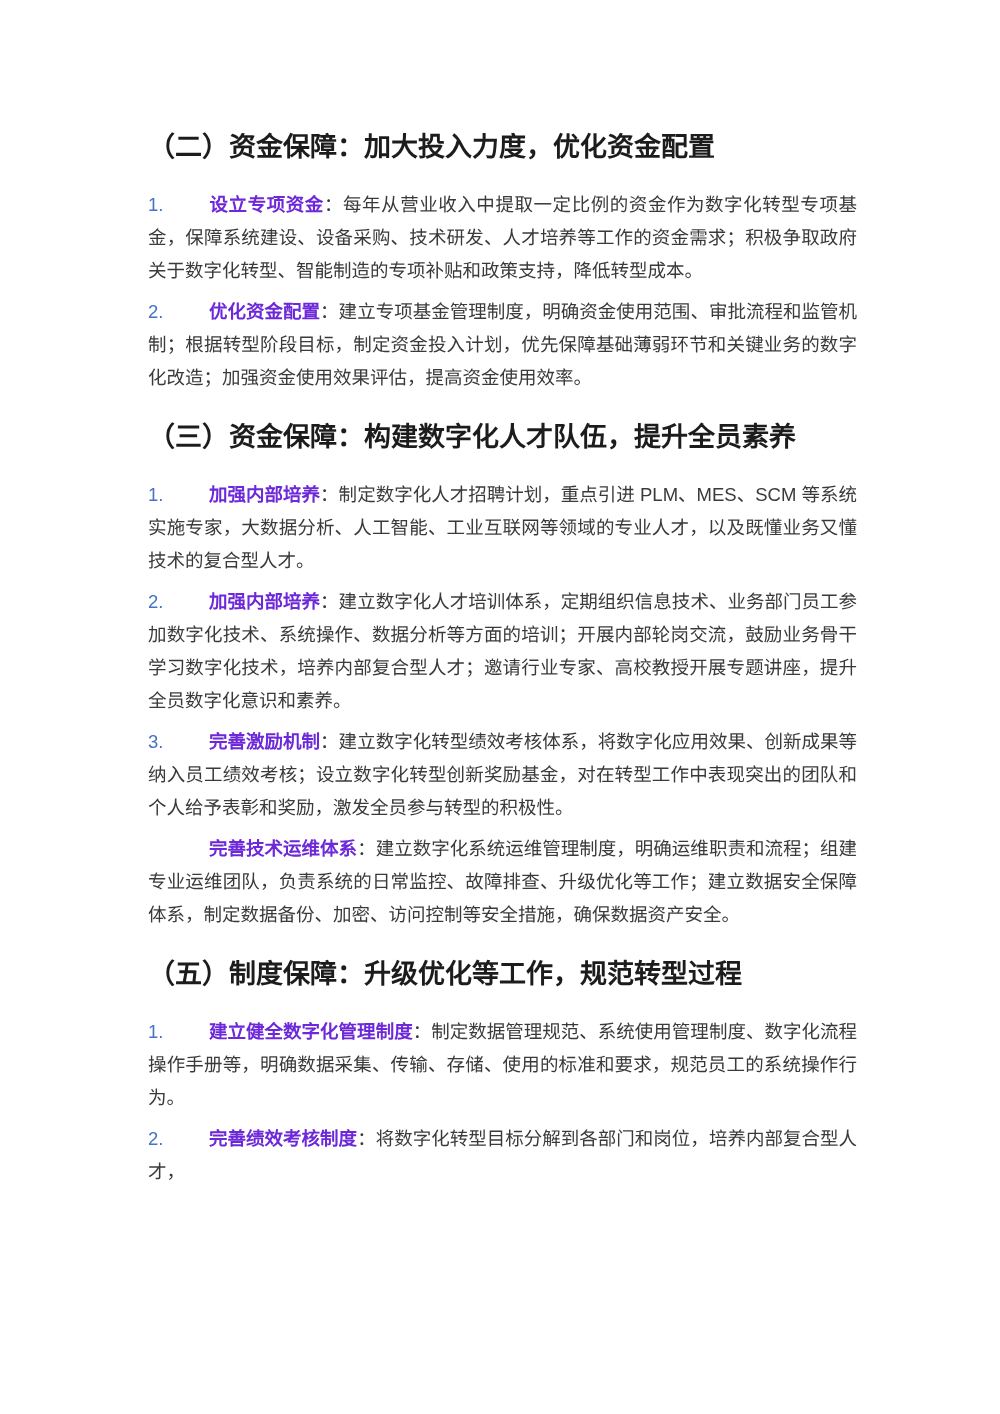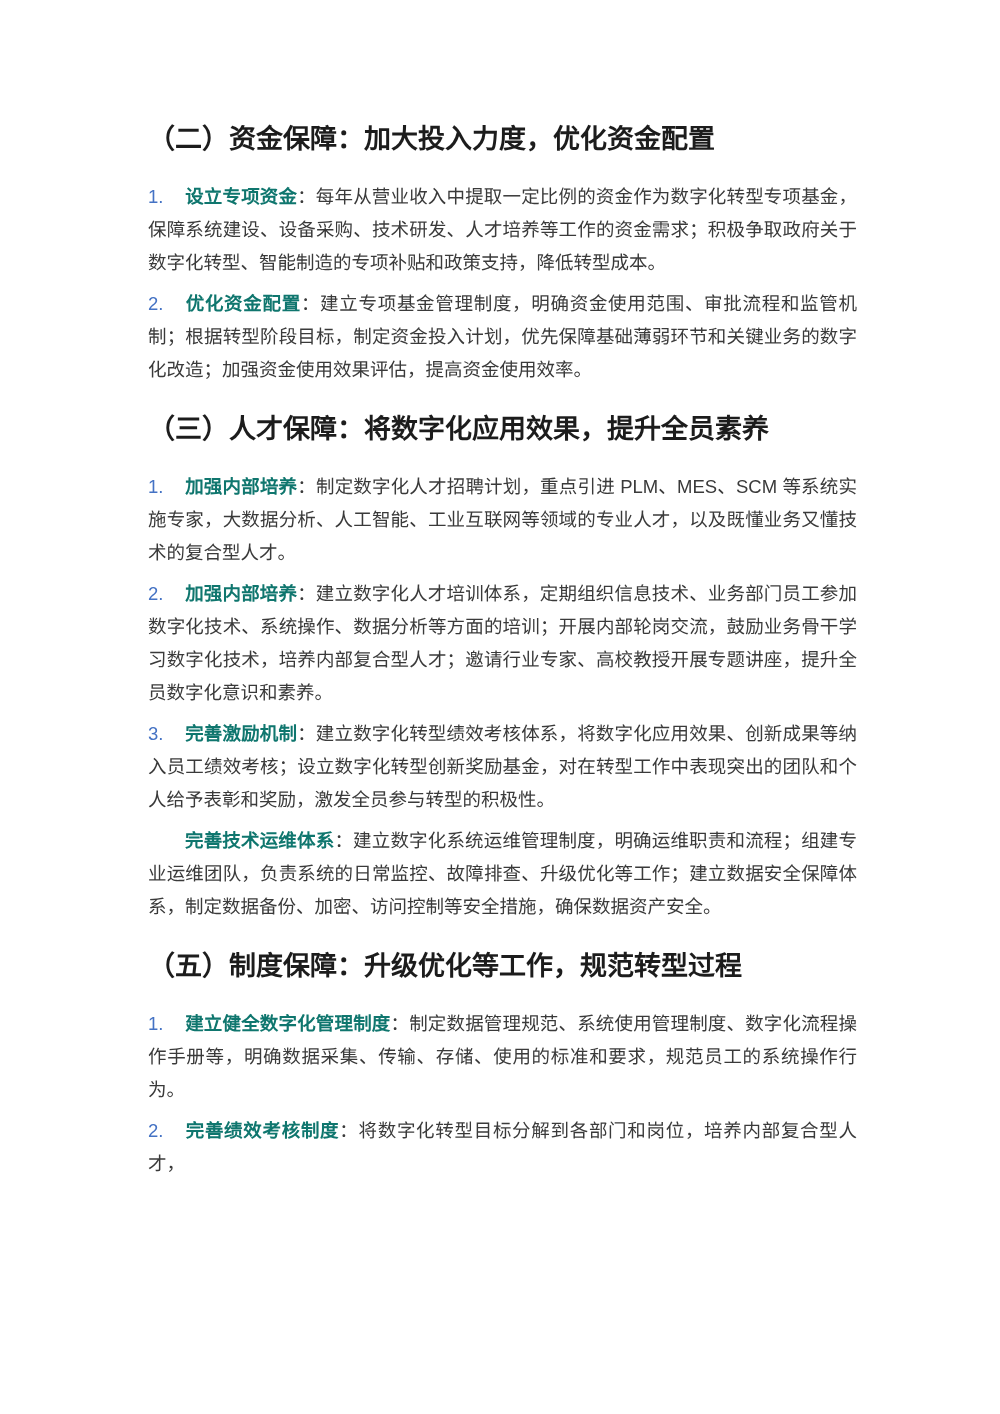--- a/index.html
+++ b/index.html
@@ -18,59 +18,60 @@
     color: #3a3a3a;
   }
   .sec-heading {
     font-size: 27px;
     line-height: 38px;
     font-weight: 700;
     color: #1c1c1c;
     margin: 24px 0 22px 0;
   }
   section:first-child .sec-heading {
-    margin-top: 0;
+    margin-top: 8px;
   }
   .item {
     font-size: 18.5px;
     line-height: 33px;
     margin: 0 0 8px 0;
     text-align: justify;
     text-justify: inter-ideograph;
   }
   .item .num {
     display: inline-block;
     width: 37px;
     color: #4472C4;
     font-weight: 400;
   }
   .item .lead {
     font-weight: 700;
-    color: #0f766e;
+    color: #6d28d9;
+    margin-left: 24px;
   }
   .item .text {
     color: #3a3a3a;
   }
   .item.indent {
     text-indent: 2em;
   }
 </style>
 </head>
 <body>
 
 <div class="page">
 
   <section>
     <h2 class="sec-heading">（二）资金保障：加大投入力度，优化资金配置</h2>
     <p class="item"><span class="num">1.</span><strong class="lead">设立专项资金</strong><span class="text">：每年从营业收入中提取一定比例的资金作为数字化转型专项基金，保障系统建设、设备采购、技术研发、人才培养等工作的资金需求；积极争取政府关于数字化转型、智能制造的专项补贴和政策支持，降低转型成本。</span></p>
     <p class="item"><span class="num">2.</span><strong class="lead">优化资金配置</strong><span class="text">：建立专项基金管理制度，明确资金使用范围、审批流程和监管机制；根据转型阶段目标，制定资金投入计划，优先保障基础薄弱环节和关键业务的数字化改造；加强资金使用效果评估，提高资金使用效率。</span></p>
   </section>
 
   <section>
-    <h2 class="sec-heading">（三）人才保障：将数字化应用效果，提升全员素养</h2>
+    <h2 class="sec-heading">（三）资金保障：构建数字化人才队伍，提升全员素养</h2>
     <p class="item"><span class="num">1.</span><strong class="lead">加强内部培养</strong><span class="text">：制定数字化人才招聘计划，重点引进 PLM、MES、SCM 等系统实施专家，大数据分析、人工智能、工业互联网等领域的专业人才，以及既懂业务又懂技术的复合型人才。</span></p>
     <p class="item"><span class="num">2.</span><strong class="lead">加强内部培养</strong><span class="text">：建立数字化人才培训体系，定期组织信息技术、业务部门员工参加数字化技术、系统操作、数据分析等方面的培训；开展内部轮岗交流，鼓励业务骨干学习数字化技术，培养内部复合型人才；邀请行业专家、高校教授开展专题讲座，提升全员数字化意识和素养。</span></p>
     <p class="item"><span class="num">3.</span><strong class="lead">完善激励机制</strong><span class="text">：建立数字化转型绩效考核体系，将数字化应用效果、创新成果等纳入员工绩效考核；设立数字化转型创新奖励基金，对在转型工作中表现突出的团队和个人给予表彰和奖励，激发全员参与转型的积极性。</span></p>
   </section>
 
   <section>
     <p class="item indent"><strong class="lead">完善技术运维体系</strong><span class="text">：建立数字化系统运维管理制度，明确运维职责和流程；组建专业运维团队，负责系统的日常监控、故障排查、升级优化等工作；建立数据安全保障体系，制定数据备份、加密、访问控制等安全措施，确保数据资产安全。</span></p>
   </section>
 
   <section>

